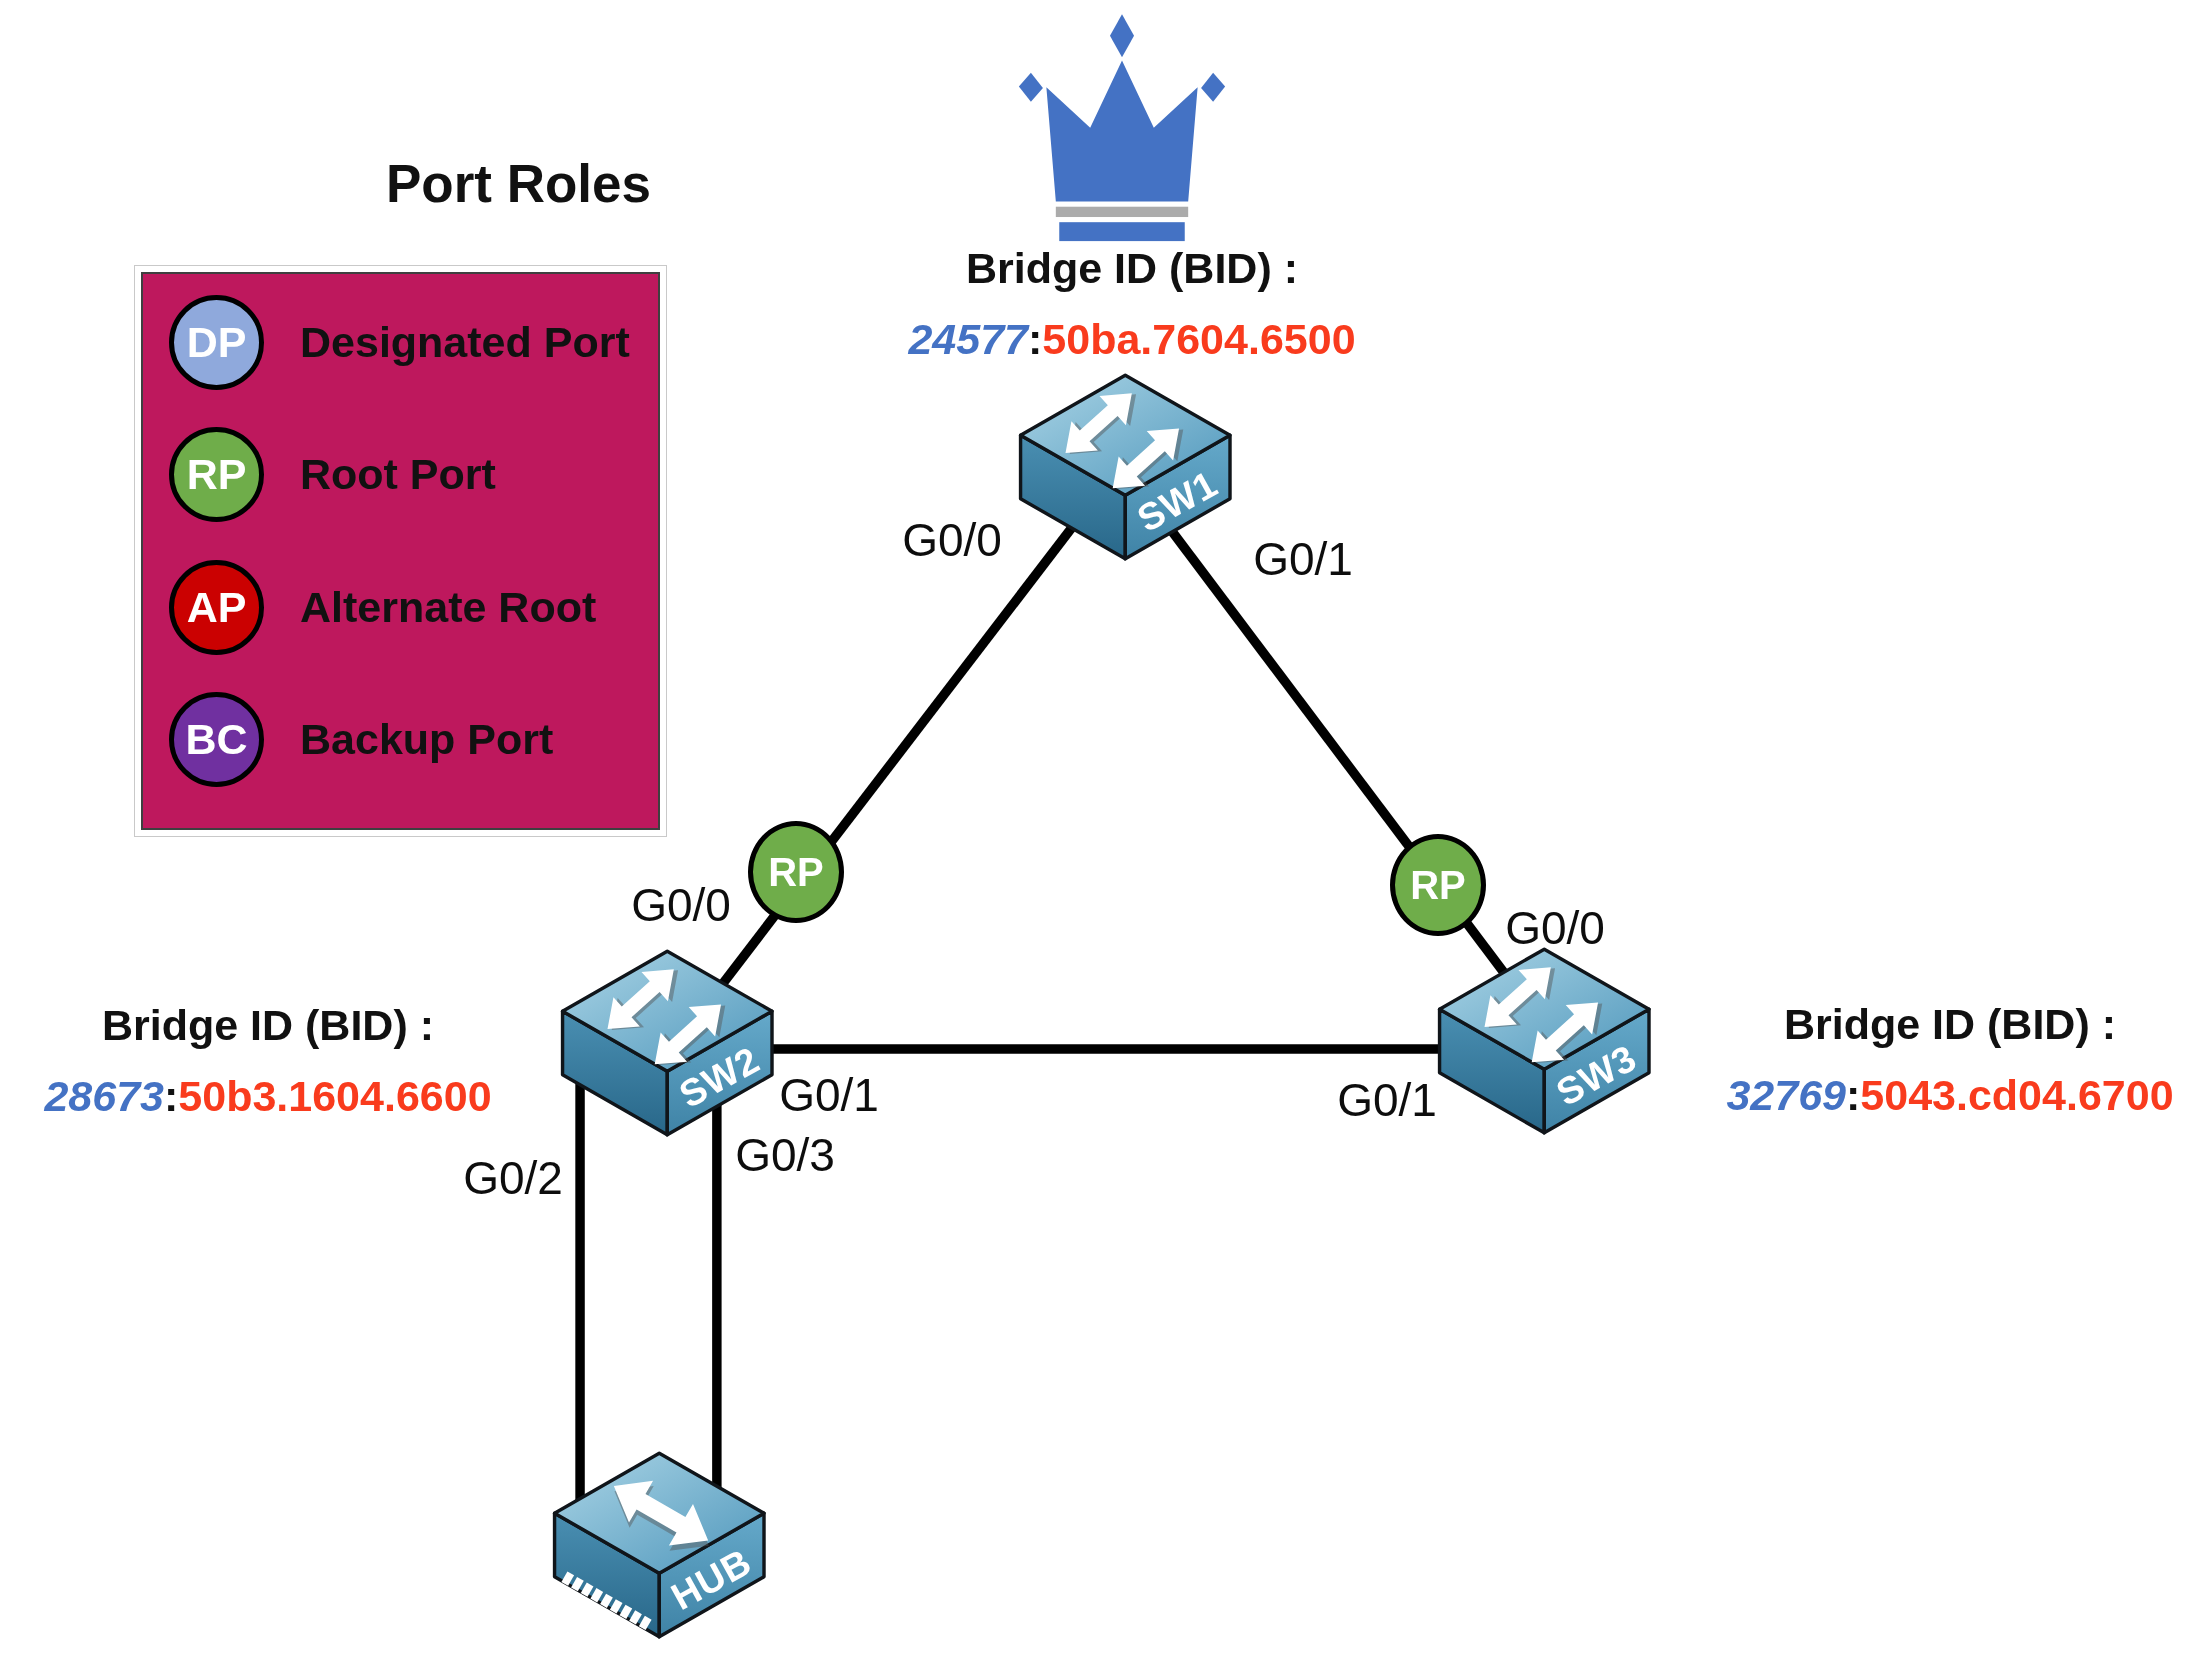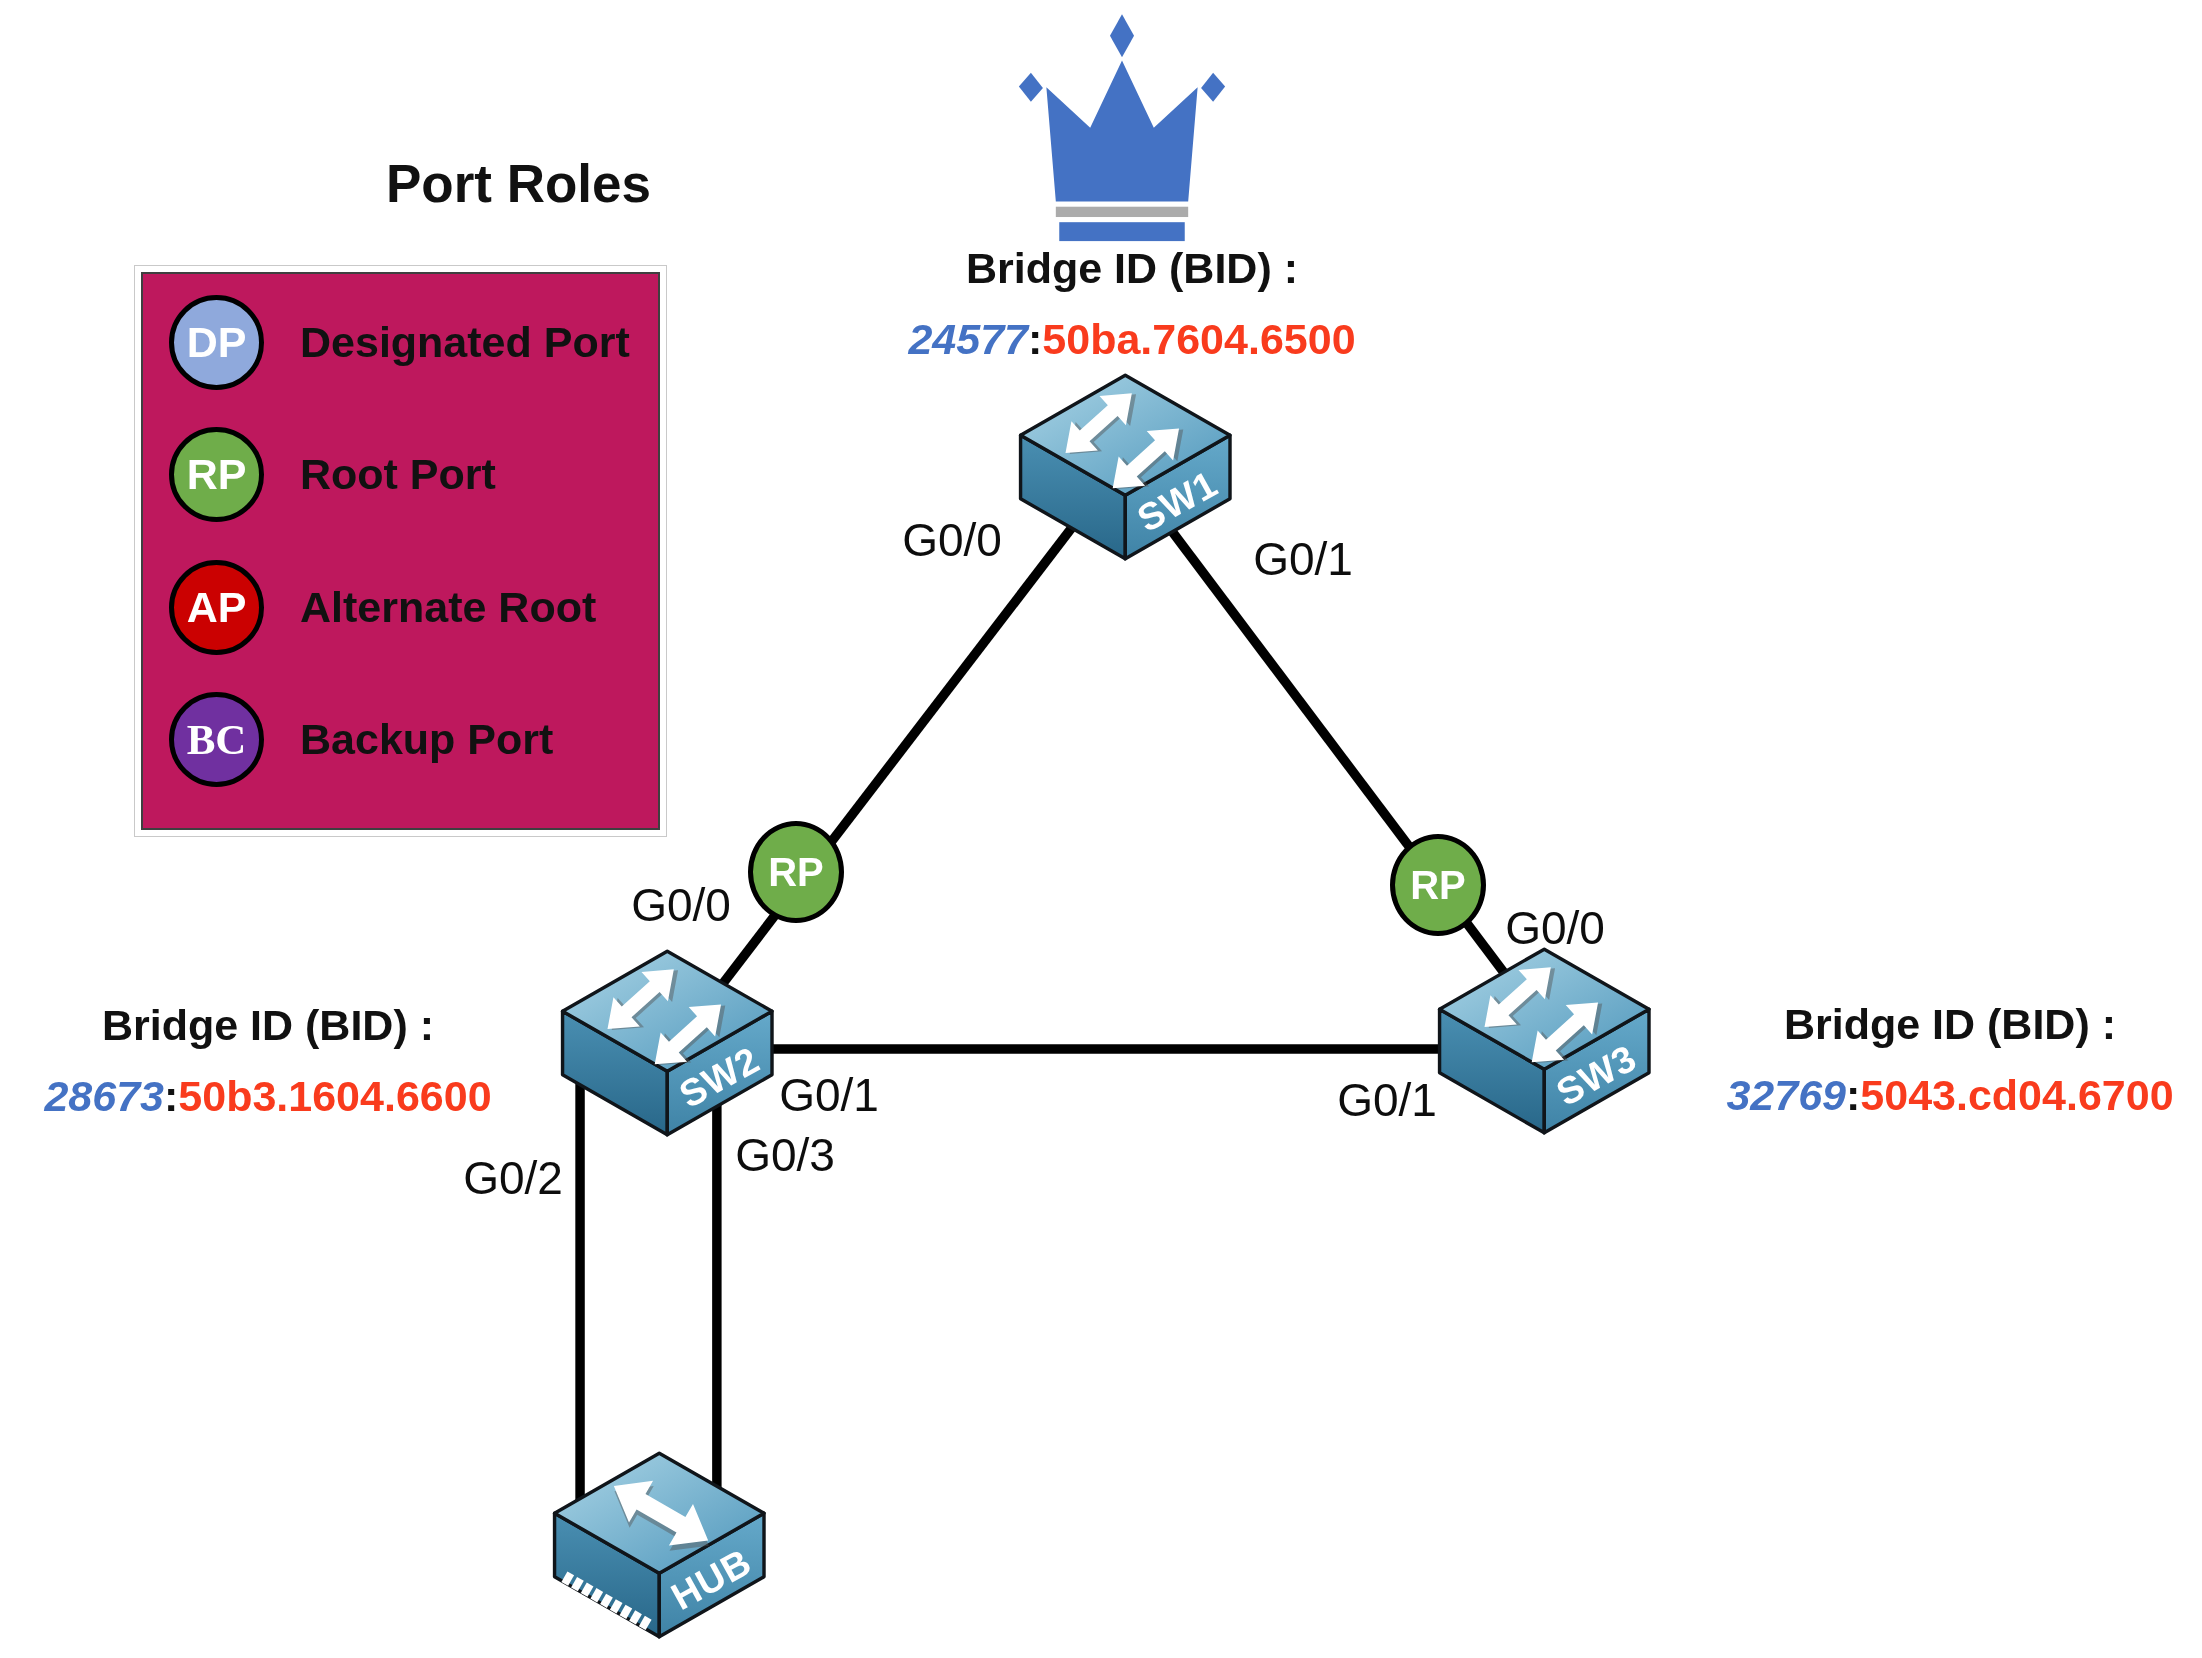--- a/index.html
+++ b/index.html
@@ -53,21 +53,21 @@
   .legend-row{position:absolute;left:26px;display:flex;align-items:center;gap:36px;}
   .legend-circle{
     width:95px;height:95px;border:5.2px solid #000;border-radius:50%;
     color:#fff;font-size:43px;font-weight:bold;
     display:flex;align-items:center;justify-content:center;box-sizing:border-box;
     flex:0 0 auto;
   }
   .c-dp{background:#8FA9DC;}
   .c-rp{background:#6FAD4A;}
   .c-ap{background:#CB0101;}
-  .c-bc{background:#7030A0;font-family:Liberation Serif, serif;}
+  .c-bc{background:#7030A0;}
   .legend-label{font-size:43px;font-weight:bold;color:#111;white-space:nowrap;}
   
   .crown{position:absolute;left:1018px;top:13.8px;z-index:2;}
 </style>
 </head>
 <body>
 
 <div class="canvas">
 
   <svg width="0" height="0" style="position:absolute">

